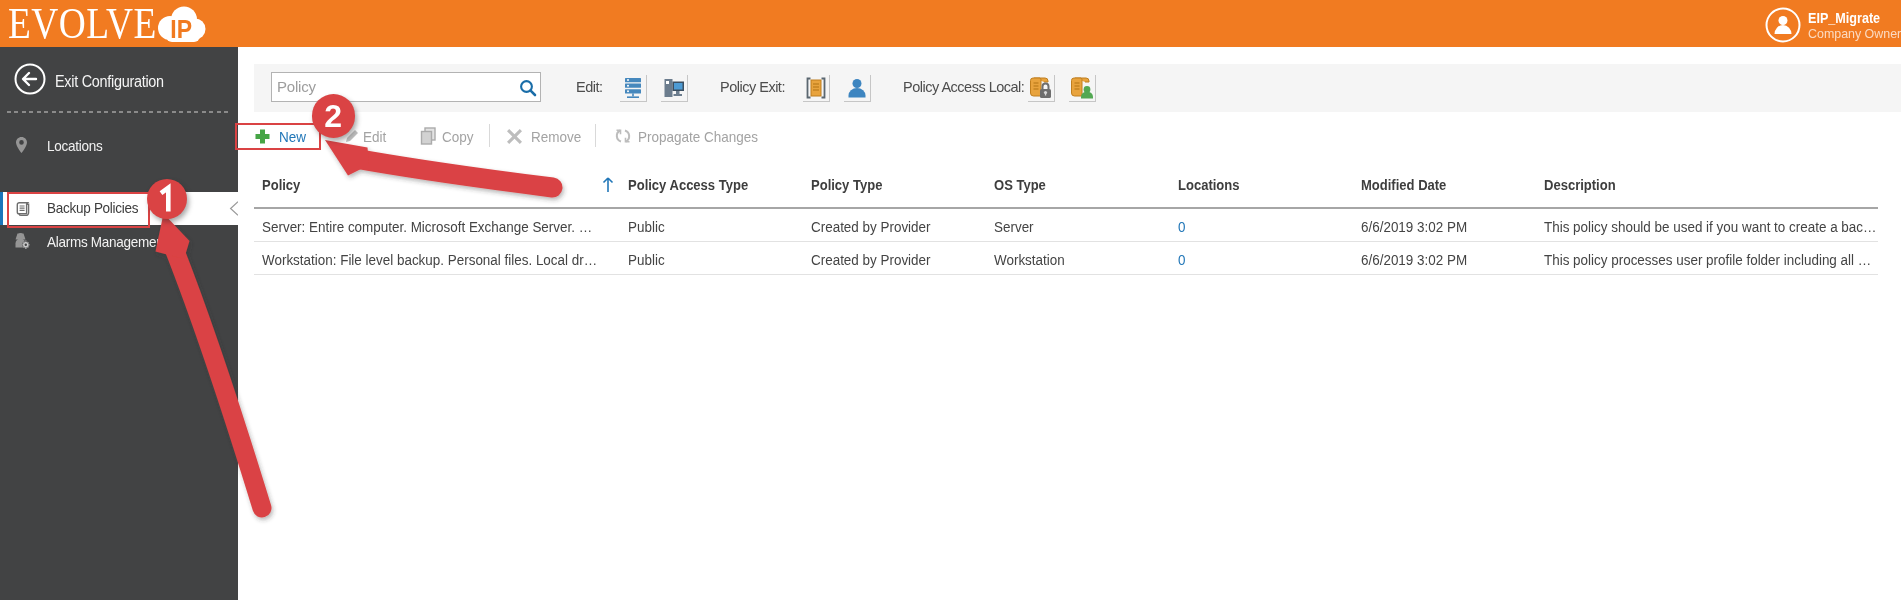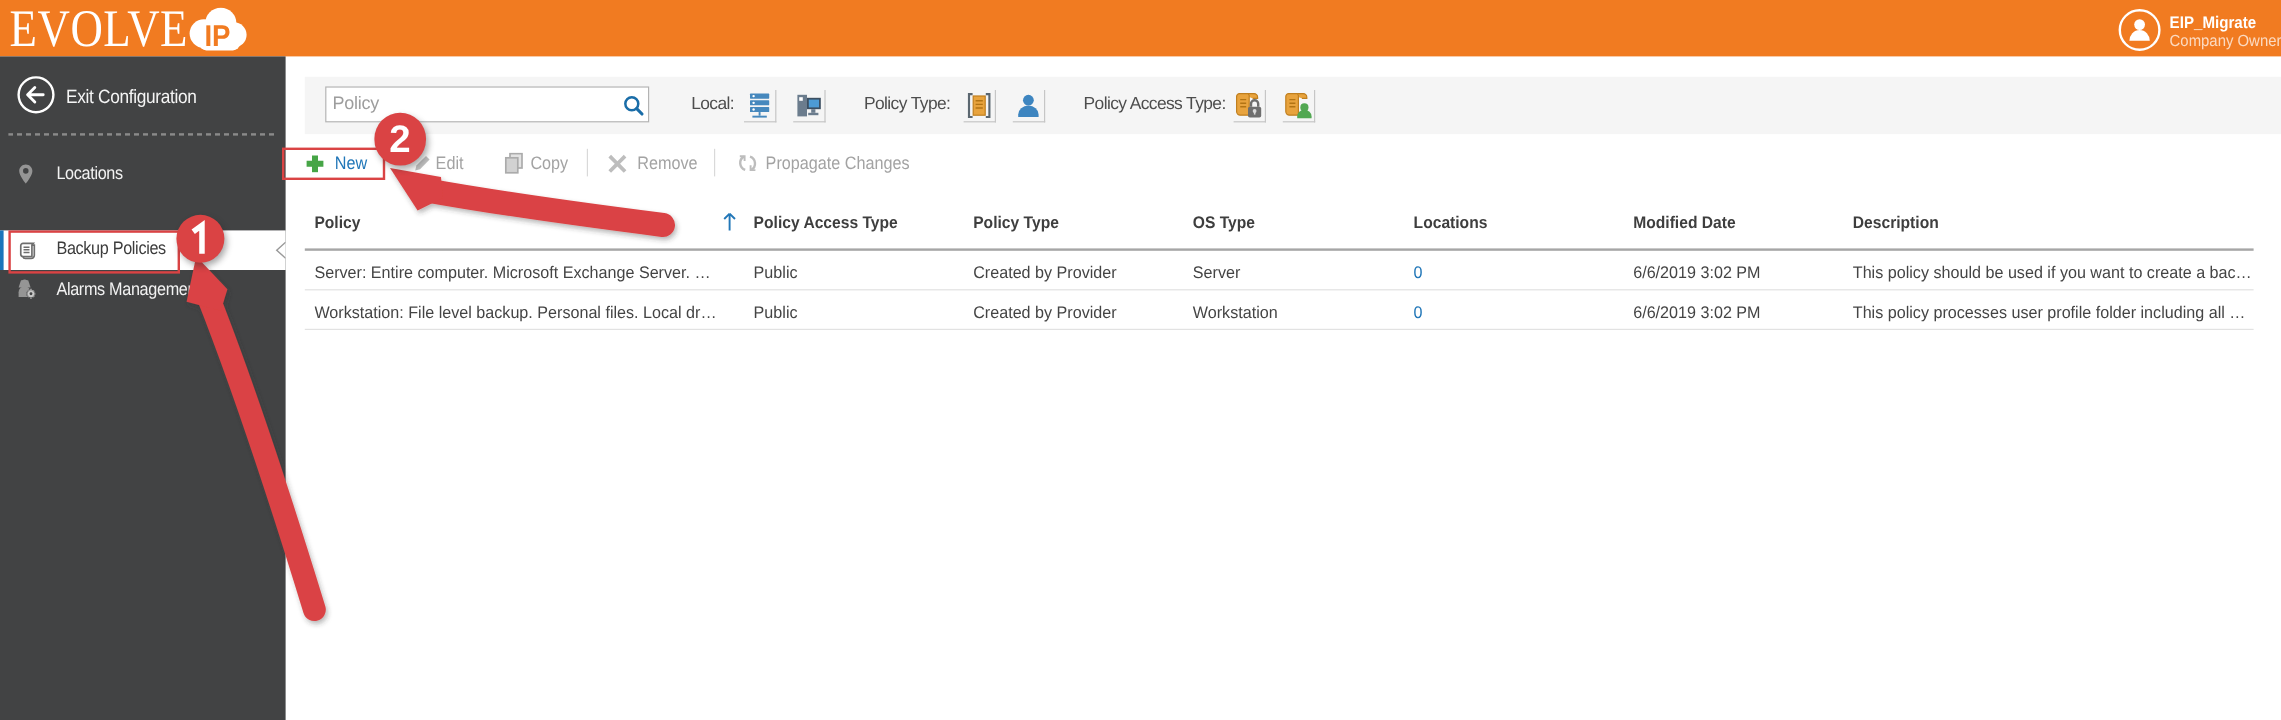--- a/index.html
+++ b/index.html
@@ -106,21 +106,21 @@
     <span class="txt">Alarms Management</span>
   </div>
 </div>
 
 <div id="toolstrip">
   <div id="search">Policy</div>
   <svg class="abs" style="left:265px;top:15px" width="18" height="18" viewBox="0 0 18 18">
     <circle cx="7.5" cy="7.5" r="5.4" fill="none" stroke="#1a6da8" stroke-width="2.1"></circle>
     <path d="M11.6 11.6 L16 16" stroke="#1a6da8" stroke-width="2.6" stroke-linecap="round"></path>
   </svg>
-  <div class="tslabel" style="left:322px">Local:</div>
+  <div class="tslabel" style="left:322px">Edit:</div>
   <div class="iconbox" style="left:366px">
     <svg width="22" height="22" viewBox="0 0 22 22" style="margin:2px">
       <g fill="#4688bd">
         <rect x="3" y="1" width="16" height="4.2" rx="0.5"></rect>
         <rect x="3" y="6.6" width="16" height="4.2" rx="0.5"></rect>
         <rect x="3" y="12.2" width="16" height="4.2" rx="0.5"></rect>
       </g>
       <g fill="#fff">
           <circle cx="6" cy="3.1" r="1"></circle>
           <circle cx="6" cy="8.7" r="1"></circle>
@@ -133,37 +133,37 @@
   <div class="iconbox" style="left:407px">
     <svg width="22" height="22" viewBox="0 0 22 22" style="margin:2px">
       <rect x="1.5" y="2" width="8" height="18" fill="#6b7c8d"></rect>
       <rect x="3" y="4" width="3" height="3" fill="#fff"></rect>
       <rect x="9.5" y="4.5" width="11.5" height="9.5" fill="#3c4f61"></rect>
       <rect x="11" y="6" width="8.5" height="6.5" fill="#4d9bd4"></rect>
       <rect x="13" y="14" width="3.5" height="3" fill="#6b7c8d"></rect>
       <rect x="10.5" y="17" width="8.5" height="2" fill="#6b7c8d"></rect>
     </svg>
   </div>
-  <div class="tslabel" style="left:466px">Policy Type:</div>
+  <div class="tslabel" style="left:466px">Policy Exit:</div>
   <div class="iconbox" style="left:549px">
     <svg width="22" height="22" viewBox="0 0 22 22" style="margin:2px">
       <path d="M5.5 1.5 H2.5 V20.5 H5.5 M16.5 1.5 H19.5 V20.5 H16.5" fill="none" stroke="#5b6770" stroke-width="1.8"></path>
       <rect x="6" y="3" width="10" height="16" fill="#e8a33d" stroke="#c07f1f" stroke-width="1"></rect>
       <g stroke="#b27414" stroke-width="1.2">
           <path d="M8 7 h6 M8 10 h6 M8 13 h6"></path>
         </g>
     </svg>
   </div>
   <div class="iconbox" style="left:590px">
     <svg width="22" height="22" viewBox="0 0 22 22" style="margin:2px">
       <circle cx="11" cy="6.5" r="4.5" fill="#3d85c0"></circle>
       <path d="M2.5 20.5 v-2 a8.5 7.5 0 0 1 17 0 v2 z" fill="#3d85c0"></path>
     </svg>
   </div>
-  <div class="tslabel" style="left:649px">Policy Access Type:</div>
+  <div class="tslabel" style="left:649px">Policy Access Local:</div>
   <div class="iconbox" style="left:774px">
     <svg width="24" height="24" viewBox="0 0 24 24" style="margin:1px">
       <path d="M5 2 h11 a3 3 0 0 1 3 3 v1 h-4" fill="#e8a33d" stroke="#c07f1f" stroke-width="1"></path>
       <path d="M4 2 a2.5 2.5 0 0 0 -2.5 2.5 V17 a3 3 0 0 0 3 3 H12 V5 a3 3 0 0 0 -1 -3 z" fill="#e8a33d" stroke="#c07f1f" stroke-width="1"></path>
       <g stroke="#b27414" stroke-width="1.2">
           <path d="M4.5 7 h5 M4.5 10 h5 M4.5 13 h5"></path>
         </g>
       <rect x="11" y="13" width="11" height="9" rx="1.5" fill="#6e6e6e"></rect>
       <path d="M13.5 13 v-2.5 a3 3 0 0 1 6 0 V13" fill="none" stroke="#6e6e6e" stroke-width="2"></path>
       <circle cx="16.5" cy="16.5" r="1.6" fill="#d9d9d9"></circle>

